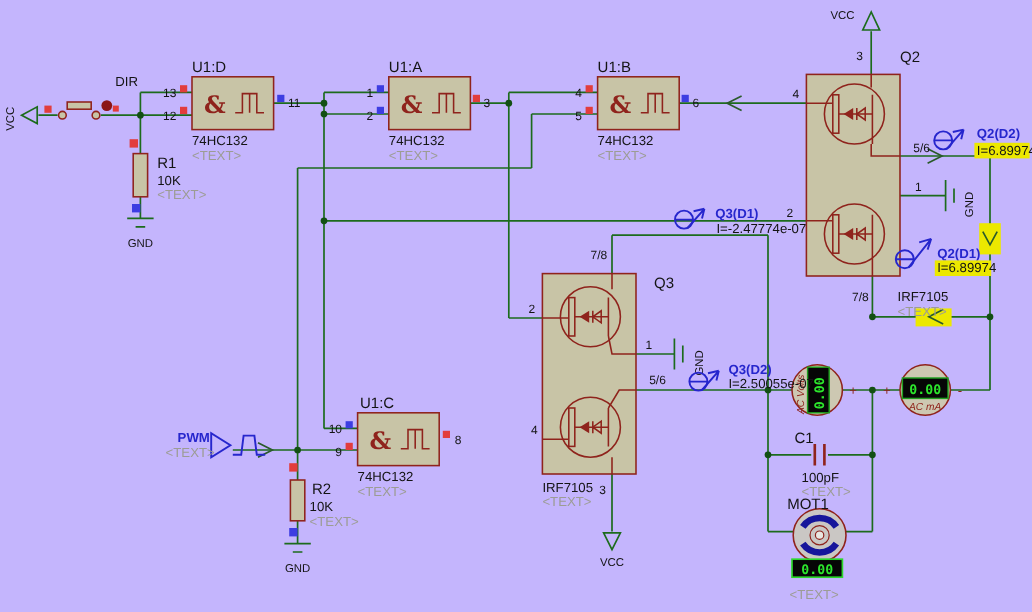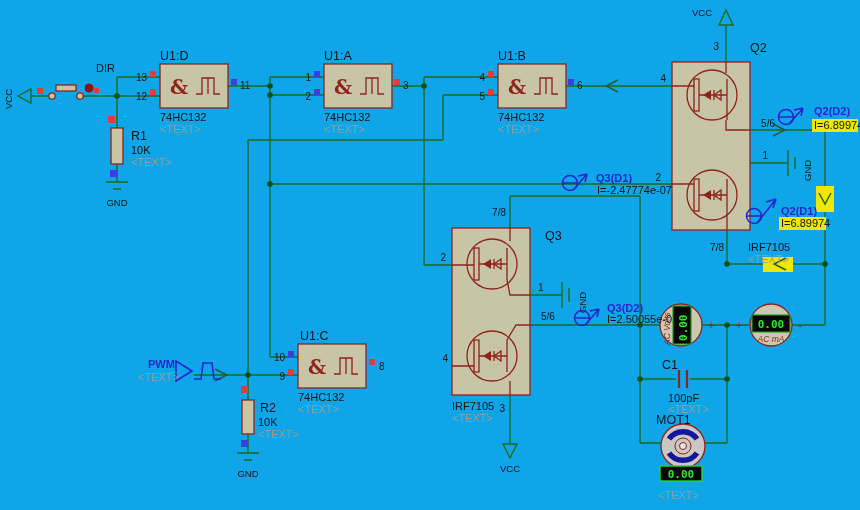--- a/index.html
+++ b/index.html
@@ -1,16 +1,16 @@
 <!DOCTYPE html>
 <html><head>
 <meta charset="utf-8">
 <style>
   html,body{margin:0;padding:0;}
-  .stage{position:relative;width:860px;height:510px;background:#0ea5e9;overflow:hidden;text-align:right;}
+  .stage{position:relative;width:860px;height:510px;background:#c4b5fd;overflow:hidden;text-align:right;}
   svg{display:block;}
   text{font-family:"Liberation Sans",sans-serif;font-size:11px;fill:#141414;}
   .ref{font-size:12.5px;}
   .pin{font-size:10px;}
   .ph{fill:#9c9c94;}
   .blue{fill:#2626cd;}
   .maroon{fill:#8f231c;}
   .amp{font-family:"DejaVu Serif",serif;font-weight:bold;font-size:20px;fill:#8f231c;}
   .led{font-family:"DejaVu Sans Mono",monospace;font-weight:bold;font-size:11px;fill:#2ce62c;}
   .meterlab{font-size:8.5px;font-style:italic;fill:#8f231c;}

